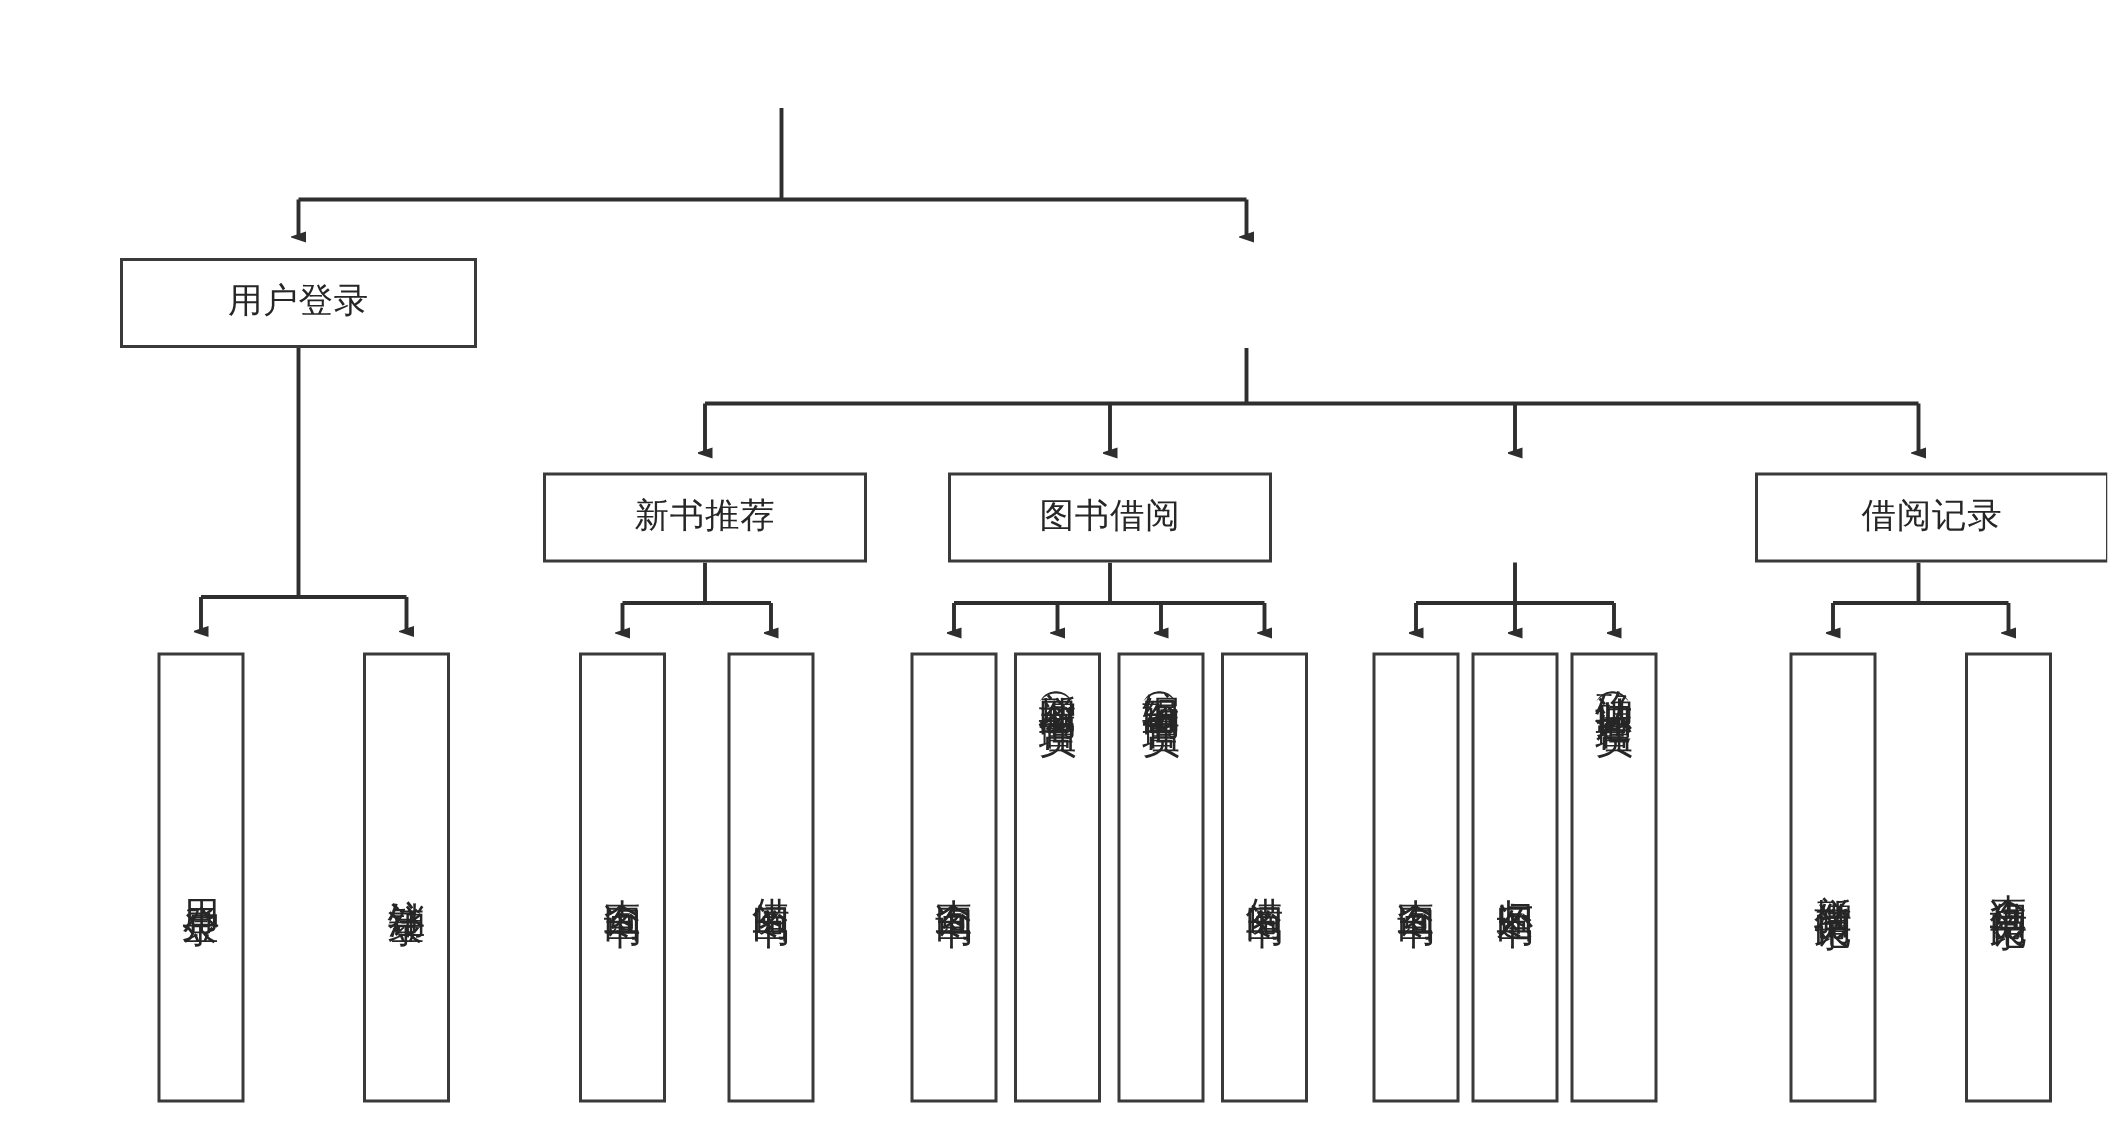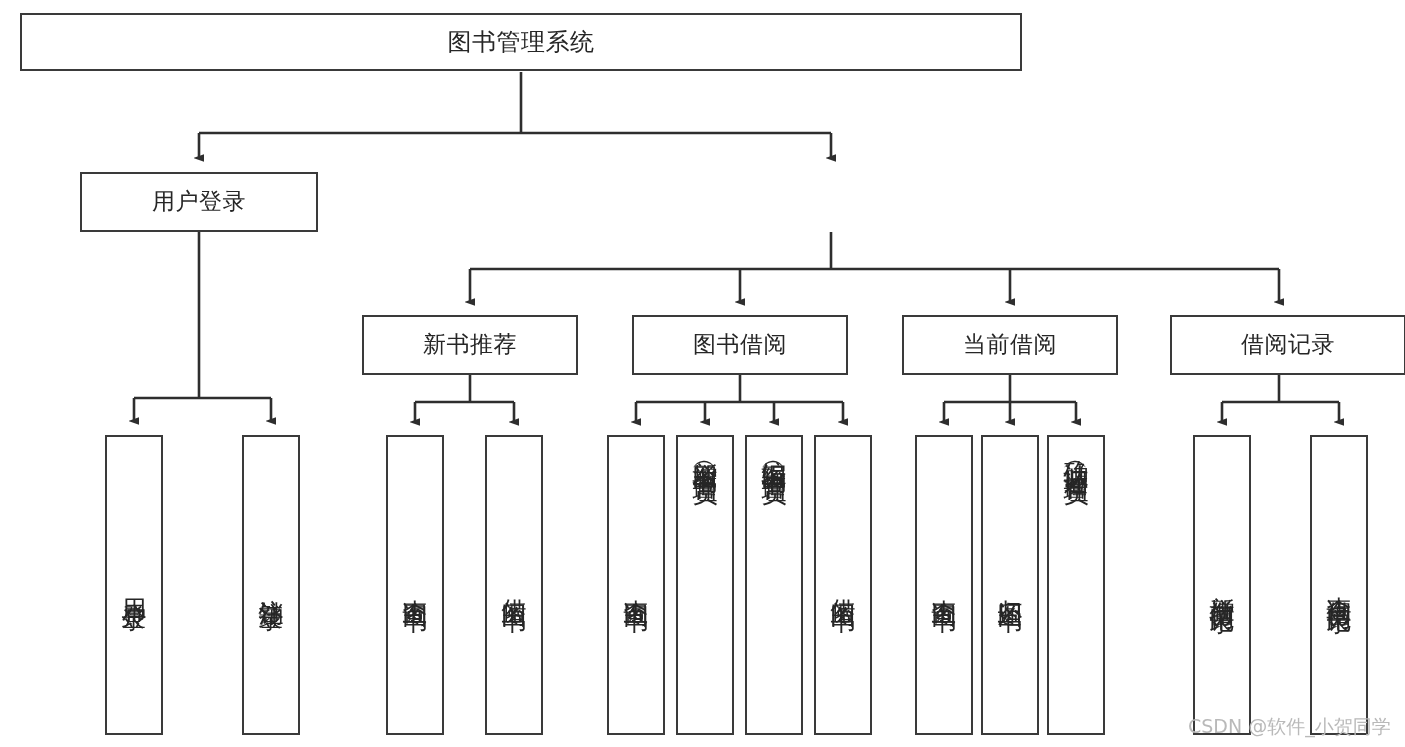--- a/index.html
+++ b/index.html
@@ -130,40 +130,34 @@
       <path d="M1010,402 L1010,422" marker-end="url(#arrow)"></path>
       <path d="M1076,402 L1076,422" marker-end="url(#arrow)"></path>
 
       <path d="M1279,375 L1279,402"></path>
       <path d="M1222,402 L1339,402"></path>
       <path d="M1222,402 L1222,422" marker-end="url(#arrow)"></path>
       <path d="M1339,402 L1339,422" marker-end="url(#arrow)"></path>
     </g>
   </svg>
 
-  <div class="node horiz root" style="left:20px; top:13px; width:1002px; height:58px;">
-    <span class="label">图书管理系统</span>
-  </div>
 
   <div class="node horiz" style="left:80px; top:172px; width:238px; height:60px;">
     <span class="label">用户登录</span>
   </div>
 
 
   <div class="node horiz" style="left:362px; top:315px; width:216px; height:60px;">
     <span class="label">新书推荐</span>
   </div>
 
   <div class="node horiz" style="left:632px; top:315px; width:216px; height:60px;">
     <span class="label">图书借阅</span>
   </div>
 
-  <div class="node horiz" style="left:902px; top:315px; width:216px; height:60px;">
-    <span class="label">当前借阅</span>
-  </div>
 
   <div class="node horiz" style="left:1170px; top:315px; width:236px; height:60px;">
     <span class="label">借阅记录</span>
   </div>
 
   <div class="node vert centered" style="left:105px; top:435px; width:58px; height:300px;">
     <span class="label">用户登录</span>
   </div>
 
   <div class="node vert centered" style="left:242px; top:435px; width:58px; height:300px;">
@@ -207,15 +201,14 @@
   </div>
 
   <div class="node vert centered" style="left:1193px; top:435px; width:58px; height:300px;">
     <span class="label">新增借阅记录</span>
   </div>
 
   <div class="node vert centered" style="left:1310px; top:435px; width:58px; height:300px;">
     <span class="label">查询借阅记录</span>
   </div>
 
-  <div class="watermark">CSDN @软件_小贺同学</div>
 
 </div>
 
 </body></html>

